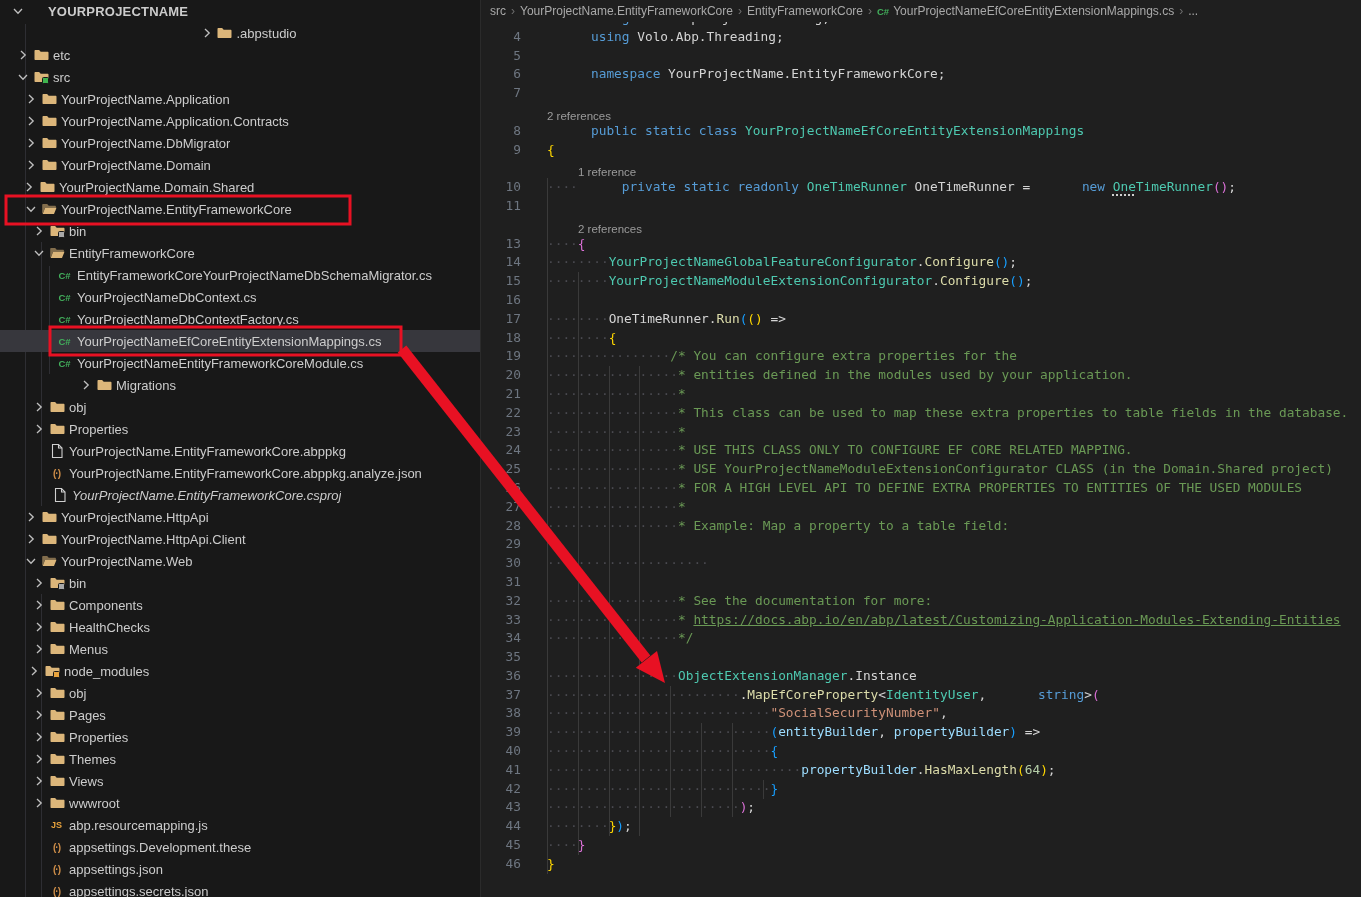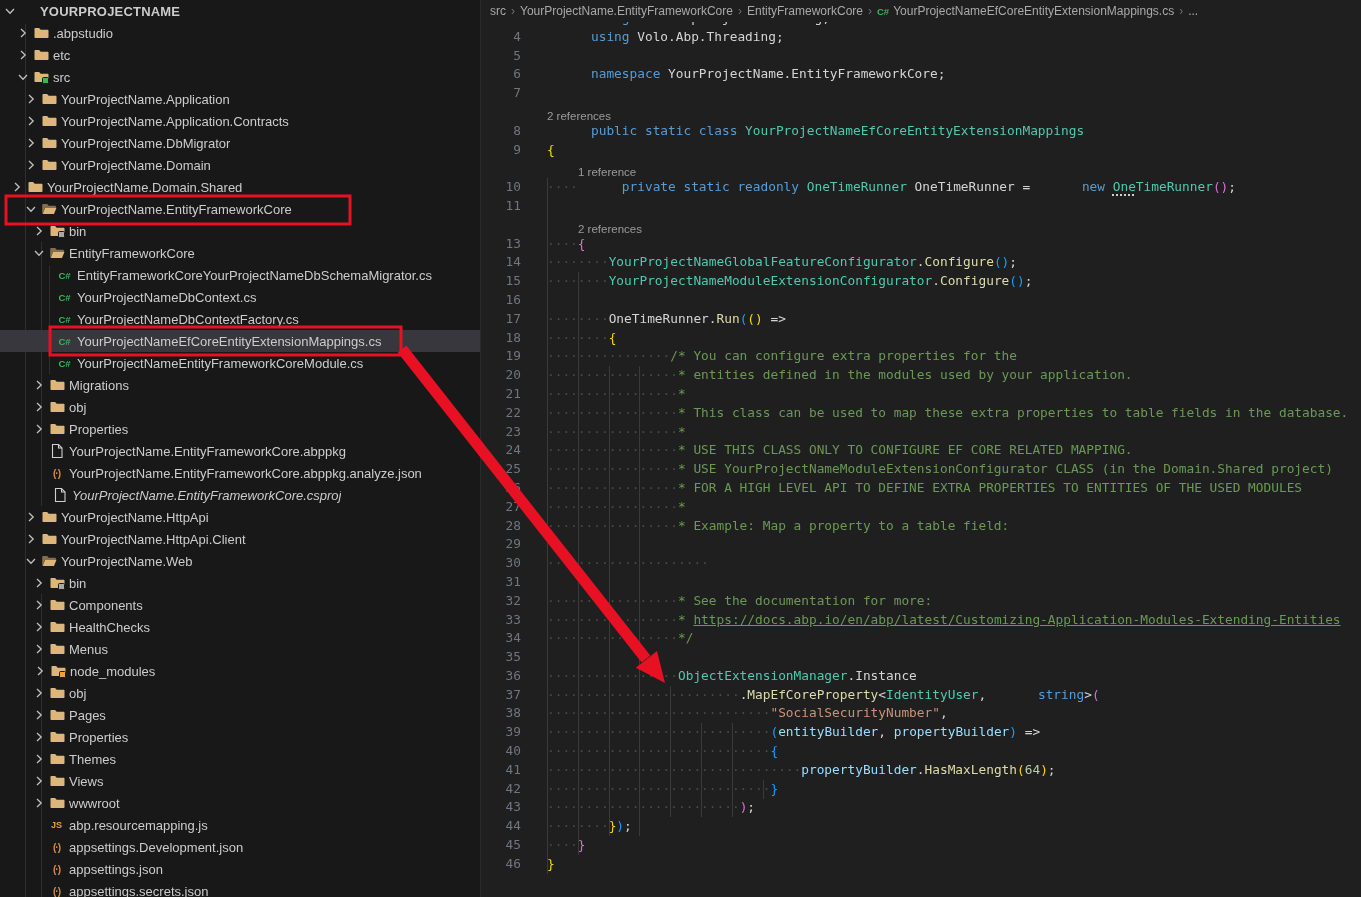--- a/index.html
+++ b/index.html
@@ -48,58 +48,58 @@
 <body>
 
 <div class="app">
 
   <aside class="sidebar">
     <i class="tguide" style="left:25px;top:24px;height:873px"></i>
     <i class="tguide" style="left:41px;top:242px;height:264px"></i>
     <i class="tguide" style="left:49px;top:266px;height:108px"></i>
     <i class="tguide" style="left:41px;top:594px;height:303px"></i>
     <div class="tree">
-        <div class="trow root" style="padding-left: 2px;">
+        <div class="trow root" style="padding-left: 10px;">
     <span class="chev">
             <svg width="16" height="16" viewBox="0 0 16 16">
               <path fill="none" stroke="#c0c0c0" stroke-width="1.3" d="M4 6l4 4.2L12 6"></path>
             </svg>
           </span>
     <span class="ficon"></span>
     <span class="tlabel">YOURPROJECTNAME</span>
   </div>
+        <div class="trow" style="padding-left: 15px; justify-content: center;">
+    <span class="chev">
+            <svg width="16" height="16" viewBox="0 0 16 16">
+              <path fill="none" stroke="#c0c0c0" stroke-width="1.3" d="M6 4l4.2 4L6 12"></path>
+            </svg>
+          </span>
+    <span class="ficon">
+            <svg width="16" height="16" viewBox="0 0 16 16">
+              <path fill="var(--folder_icon)" d="M1.5 3h4.6l1.6 1.8h6.8c.6 0 1 .4 1 1V12c0 .6-.4 1-1 1h-12c-.6 0-1-.4-1-1V4c0-.6.4-1 1-1z"></path>
+            </svg>
+          </span>
+    <span class="tlabel">.abpstudio</span>
+  </div>
         <div class="trow" style="padding-left: 15px;">
     <span class="chev">
             <svg width="16" height="16" viewBox="0 0 16 16">
               <path fill="none" stroke="#c0c0c0" stroke-width="1.3" d="M6 4l4.2 4L6 12"></path>
             </svg>
           </span>
     <span class="ficon">
             <svg width="16" height="16" viewBox="0 0 16 16">
               <path fill="var(--folder_icon)" d="M1.5 3h4.6l1.6 1.8h6.8c.6 0 1 .4 1 1V12c0 .6-.4 1-1 1h-12c-.6 0-1-.4-1-1V4c0-.6.4-1 1-1z"></path>
             </svg>
           </span>
-    <span class="tlabel">.abpstudio</span>
+    <span class="tlabel">etc</span>
   </div>
         <div class="trow" style="padding-left: 15px;">
     <span class="chev">
             <svg width="16" height="16" viewBox="0 0 16 16">
-              <path fill="none" stroke="#c0c0c0" stroke-width="1.3" d="M6 4l4.2 4L6 12"></path>
-            </svg>
-          </span>
-    <span class="ficon">
-            <svg width="16" height="16" viewBox="0 0 16 16">
-              <path fill="var(--folder_icon)" d="M1.5 3h4.6l1.6 1.8h6.8c.6 0 1 .4 1 1V12c0 .6-.4 1-1 1h-12c-.6 0-1-.4-1-1V4c0-.6.4-1 1-1z"></path>
-            </svg>
-          </span>
-    <span class="tlabel">etc</span>
-  </div>
-        <div class="trow" style="padding-left: 15px;">
-    <span class="chev">
-            <svg width="16" height="16" viewBox="0 0 16 16">
               <path fill="none" stroke="#c0c0c0" stroke-width="1.3" d="M4 6l4 4.2L12 6"></path>
             </svg>
           </span>
     <span class="ficon">
             <svg width="16" height="16" viewBox="0 0 16 16">
               <path fill="var(--folder_icon)" d="M1.5 3h4.6l1.6 1.8h6.8c.6 0 1 .4 1 1V12c0 .6-.4 1-1 1h-12c-.6 0-1-.4-1-1V4c0-.6.4-1 1-1z"></path>
             </svg>
             <i class="badge" style="background:var(--src_badge)"></i>
           </span>
     <span class="tlabel">src</span>
@@ -149,21 +149,21 @@
               <path fill="none" stroke="#c0c0c0" stroke-width="1.3" d="M6 4l4.2 4L6 12"></path>
             </svg>
           </span>
     <span class="ficon">
             <svg width="16" height="16" viewBox="0 0 16 16">
               <path fill="var(--folder_icon)" d="M1.5 3h4.6l1.6 1.8h6.8c.6 0 1 .4 1 1V12c0 .6-.4 1-1 1h-12c-.6 0-1-.4-1-1V4c0-.6.4-1 1-1z"></path>
             </svg>
           </span>
     <span class="tlabel">YourProjectName.Domain</span>
   </div>
-        <div class="trow" style="padding-left: 9px;">
+        <div class="trow" style="padding-left: 21px;">
     <span class="chev">
             <svg width="16" height="16" viewBox="0 0 16 16">
               <path fill="none" stroke="#c0c0c0" stroke-width="1.3" d="M6 4l4.2 4L6 12"></path>
             </svg>
           </span>
     <span class="ficon">
             <svg width="16" height="16" viewBox="0 0 16 16">
               <path fill="var(--folder_icon)" d="M1.5 3h4.6l1.6 1.8h6.8c.6 0 1 .4 1 1V12c0 .6-.4 1-1 1h-12c-.6 0-1-.4-1-1V4c0-.6.4-1 1-1z"></path>
             </svg>
           </span>
@@ -239,21 +239,21 @@
           </span>
     <span class="tlabel">YourProjectNameEfCoreEntityExtensionMappings.cs</span>
   </div>
         <div class="trow" style="padding-left: 39px;">
     <span class="chev"></span>
     <span class="ficon">
             <b class="ic-cs">C#</b>
           </span>
     <span class="tlabel">YourProjectNameEntityFrameworkCoreModule.cs</span>
   </div>
-        <div class="trow" style="padding-left: 31px;">
+        <div class="trow" style="padding-left: 31px; margin-left: 47px;">
     <span class="chev">
             <svg width="16" height="16" viewBox="0 0 16 16">
               <path fill="none" stroke="#c0c0c0" stroke-width="1.3" d="M6 4l4.2 4L6 12"></path>
             </svg>
           </span>
     <span class="ficon">
             <svg width="16" height="16" viewBox="0 0 16 16">
               <path fill="var(--folder_icon)" d="M1.5 3h4.6l1.6 1.8h6.8c.6 0 1 .4 1 1V12c0 .6-.4 1-1 1h-12c-.6 0-1-.4-1-1V4c0-.6.4-1 1-1z"></path>
             </svg>
           </span>
@@ -398,21 +398,21 @@
               <path fill="none" stroke="#c0c0c0" stroke-width="1.3" d="M6 4l4.2 4L6 12"></path>
             </svg>
           </span>
     <span class="ficon">
             <svg width="16" height="16" viewBox="0 0 16 16">
               <path fill="var(--folder_icon)" d="M1.5 3h4.6l1.6 1.8h6.8c.6 0 1 .4 1 1V12c0 .6-.4 1-1 1h-12c-.6 0-1-.4-1-1V4c0-.6.4-1 1-1z"></path>
             </svg>
           </span>
     <span class="tlabel">Menus</span>
   </div>
-        <div class="trow" style="padding-left: 20px; margin-left: 12px;">
+        <div class="trow" style="padding-left: 26px;">
     <span class="chev">
             <svg width="16" height="16" viewBox="0 0 16 16">
               <path fill="none" stroke="#c0c0c0" stroke-width="1.3" d="M6 4l4.2 4L6 12"></path>
             </svg>
           </span>
     <span class="ficon">
             <svg width="16" height="16" viewBox="0 0 16 16">
               <path fill="var(--folder_icon)" d="M1.5 3h4.6l1.6 1.8h6.8c.6 0 1 .4 1 1V12c0 .6-.4 1-1 1h-12c-.6 0-1-.4-1-1V4c0-.6.4-1 1-1z"></path>
             </svg>
             <i class="badge" style="background:var(--node_badge)"></i>
@@ -502,21 +502,21 @@
     <span class="ficon">
             <b class="ic-js">JS</b>
           </span>
     <span class="tlabel">abp.resourcemapping.js</span>
   </div>
         <div class="trow" style="padding-left: 31px;">
     <span class="chev"></span>
     <span class="ficon">
             <b class="ic-json">(·)</b>
           </span>
-    <span class="tlabel">appsettings.Development.json</span>
+    <span class="tlabel">appsettings.Development.these</span>
   </div>
         <div class="trow" style="padding-left: 31px;">
     <span class="chev"></span>
     <span class="ficon">
             <b class="ic-json">(·)</b>
           </span>
     <span class="tlabel">appsettings.json</span>
   </div>
         <div class="trow" style="padding-left: 31px;">
     <span class="chev"></span>

